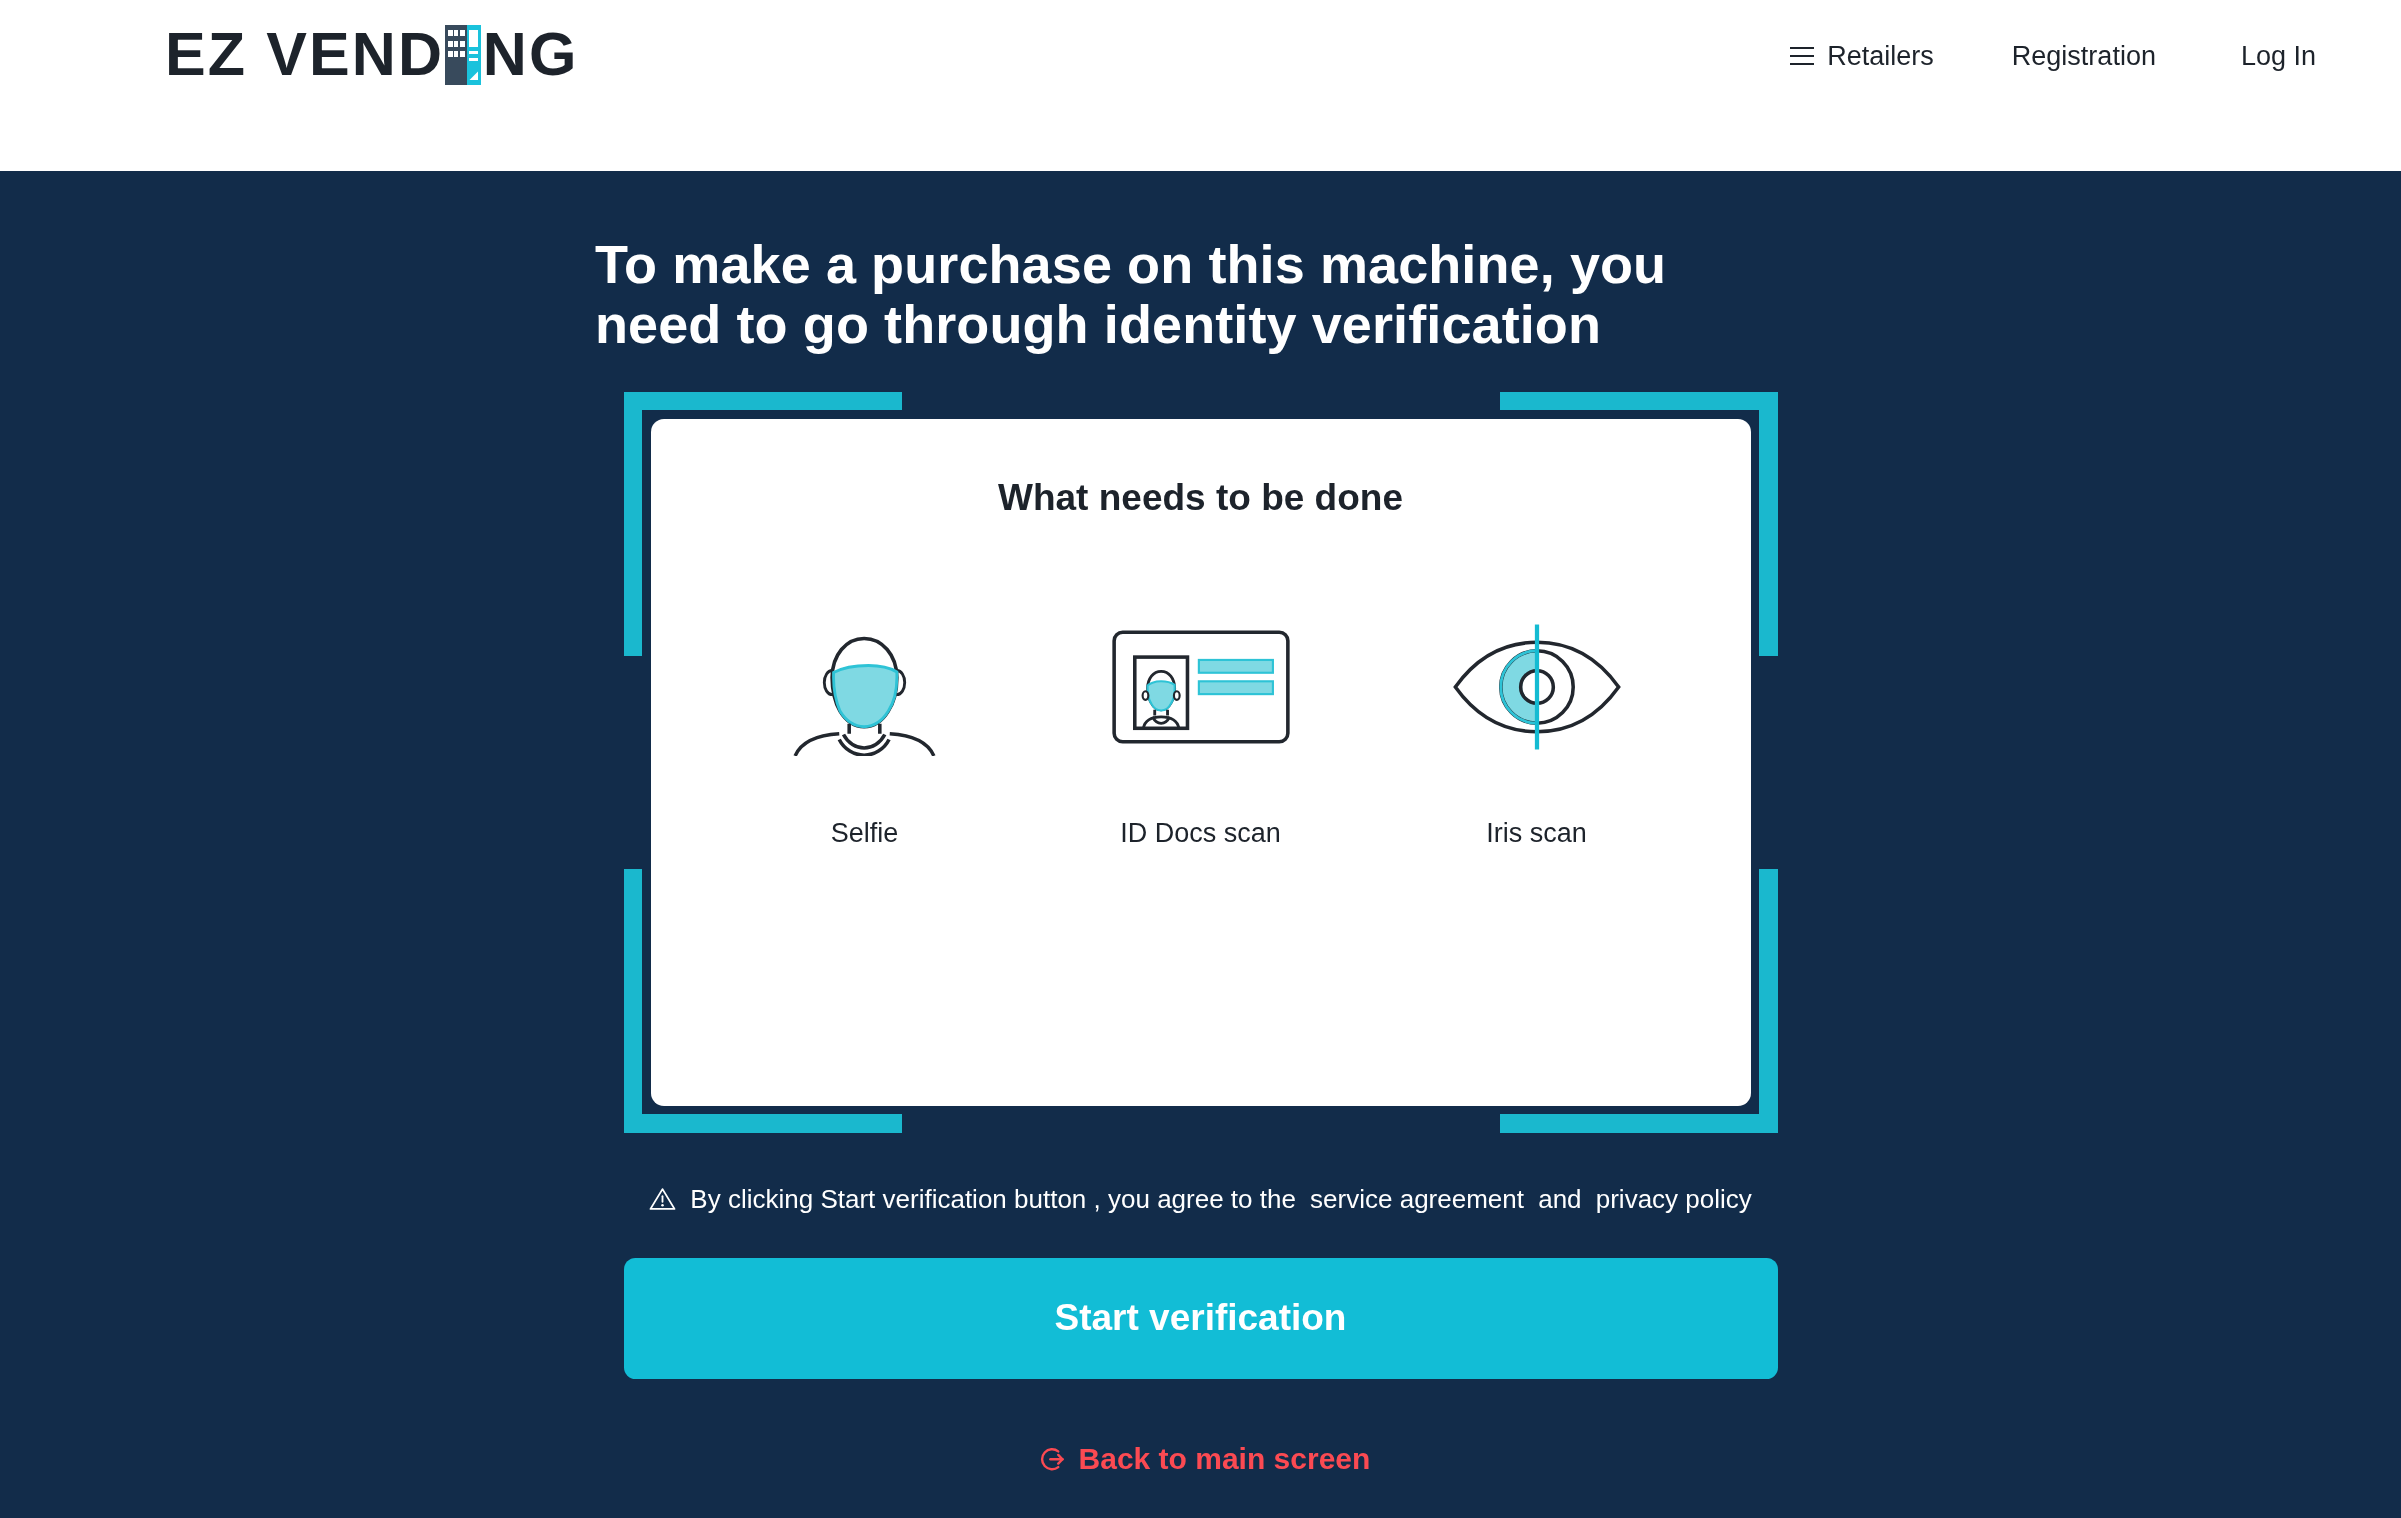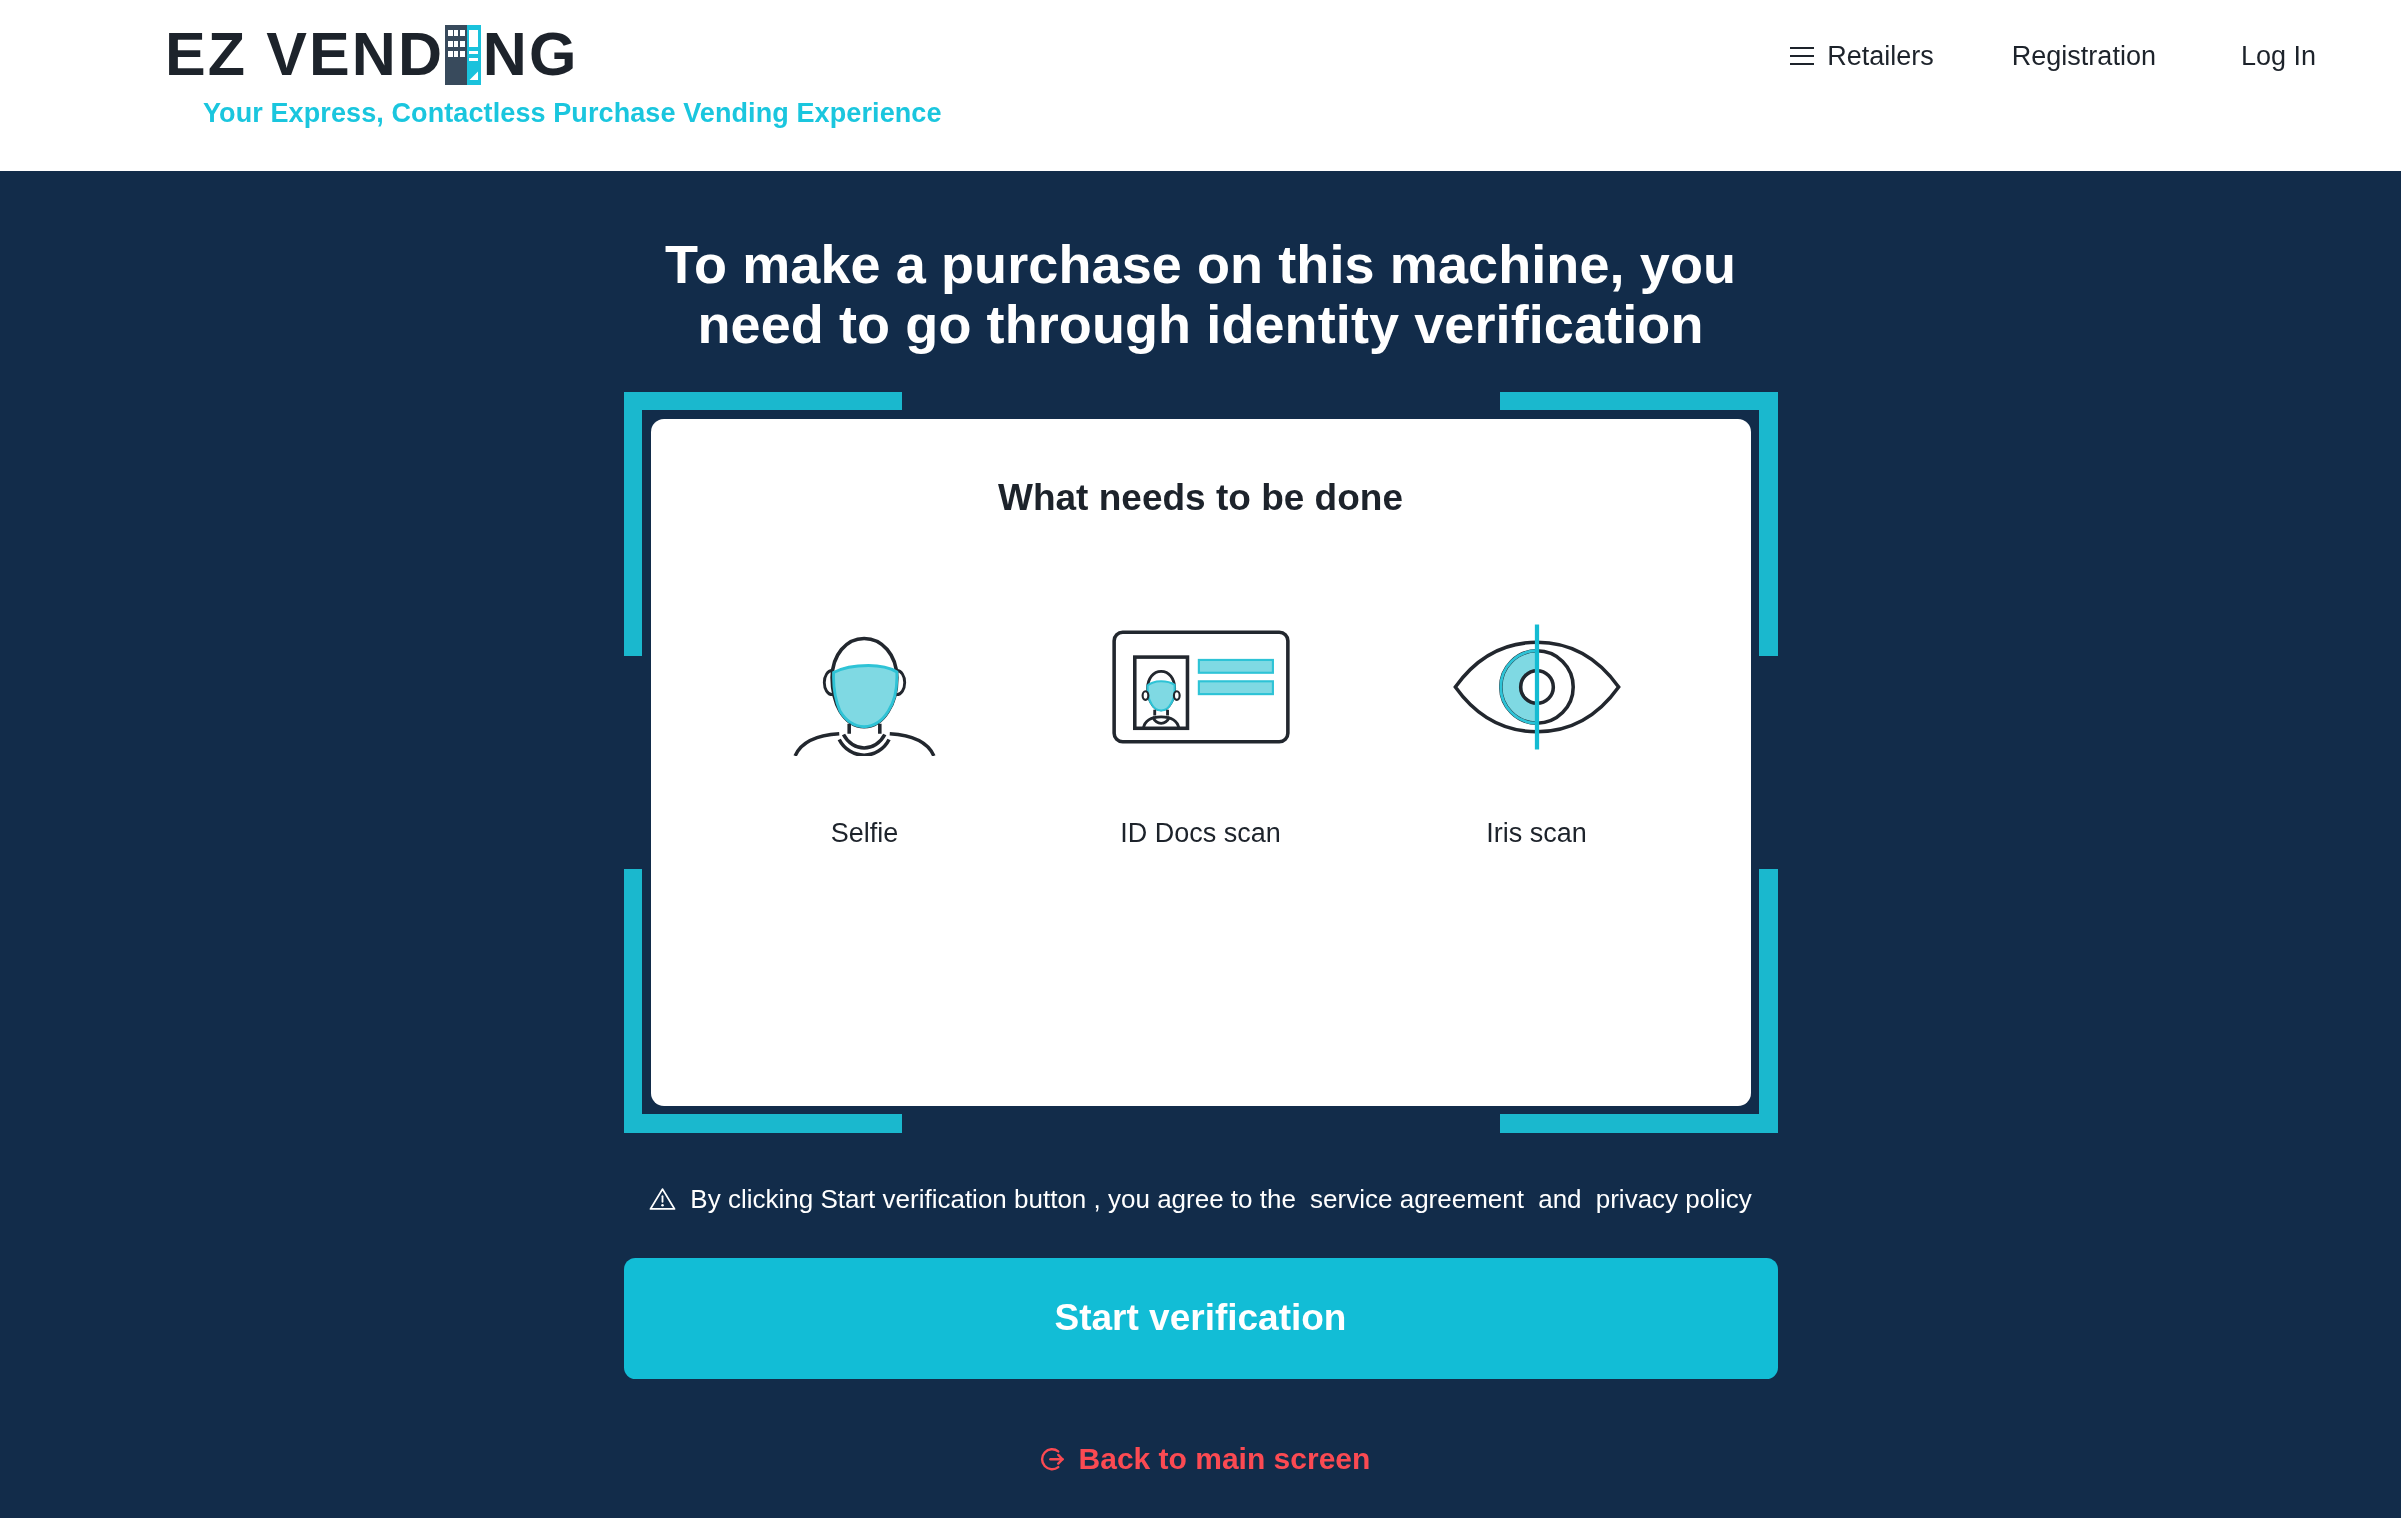--- a/index.html
+++ b/index.html
@@ -92,21 +92,20 @@
   .burger i:nth-child(1){top:0;}
   .burger i:nth-child(2){top:7.8px;}
   .burger i:nth-child(3){top:15.7px;}
 
   
   .main{position:relative;width:100%;height:1347px;background:#122C4A;}
 
   .headline{
     width:1211px;margin:0 auto;
     padding-top:63px;
-    text-align:center;
     color:#ffffff;
     font-size:54px;
     font-weight:bold;
     line-height:1.12;
     letter-spacing:0.1px;
     font-family:"Liberation Sans Narrow","Liberation Sans",sans-serif;
   }
 
   
   .frame-wrap{
@@ -219,21 +218,20 @@
           <span class="vend-slot-div" style="left:13px;top:15.7px;"></span>
           <span class="vend-slot-div" style="left:7.1px;top:26px;"></span>
           <span class="vend-slot-div" style="left:13px;top:26px;"></span>
           <span class="vend-window"></span>
           <span class="vend-btn b1"></span>
           <span class="vend-btn b2"></span>
           <span class="vend-tray"></span>
         </span>
         <span class="logo-text logo-seg">NG</span>
       </div>
-      <div class="tagline">Your Express, Contactless Purchase Vending Experience</div>
     </div>
 
     <nav class="nav">
       <div class="nav-item">
         <span class="burger">
             <i></i>
             <i></i>
             <i></i>
           </span>
         <span>Retailers</span>

